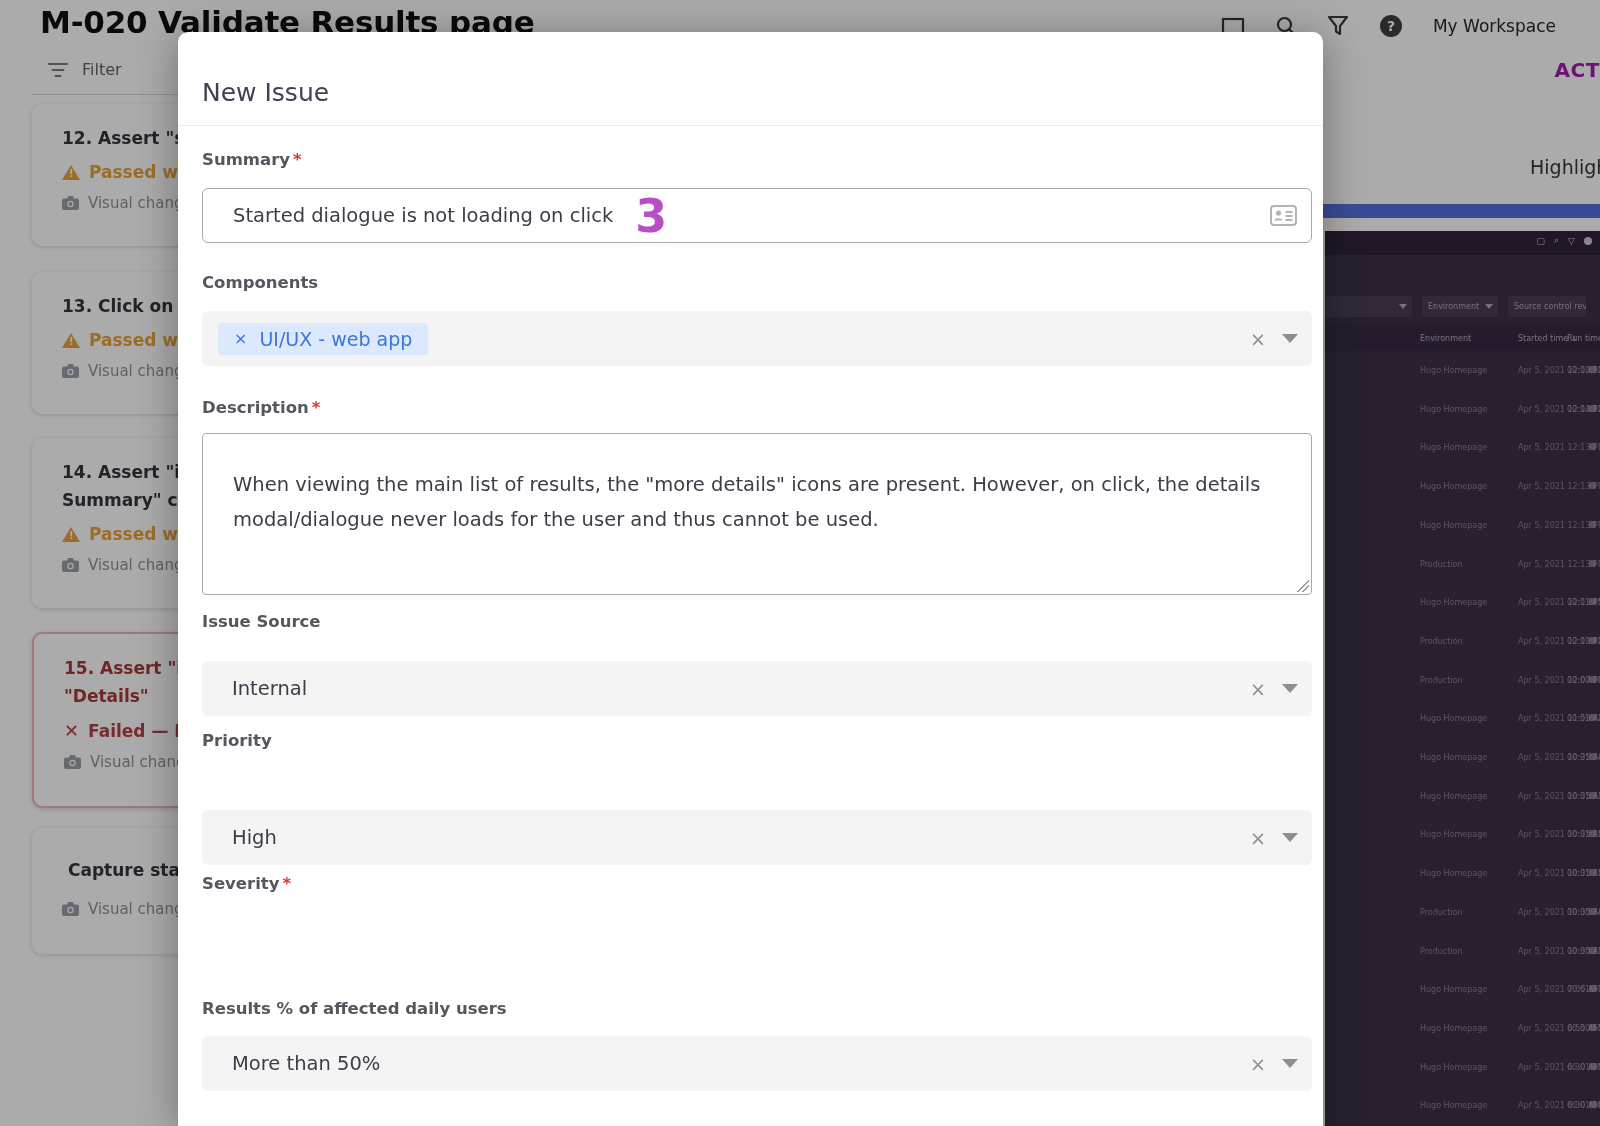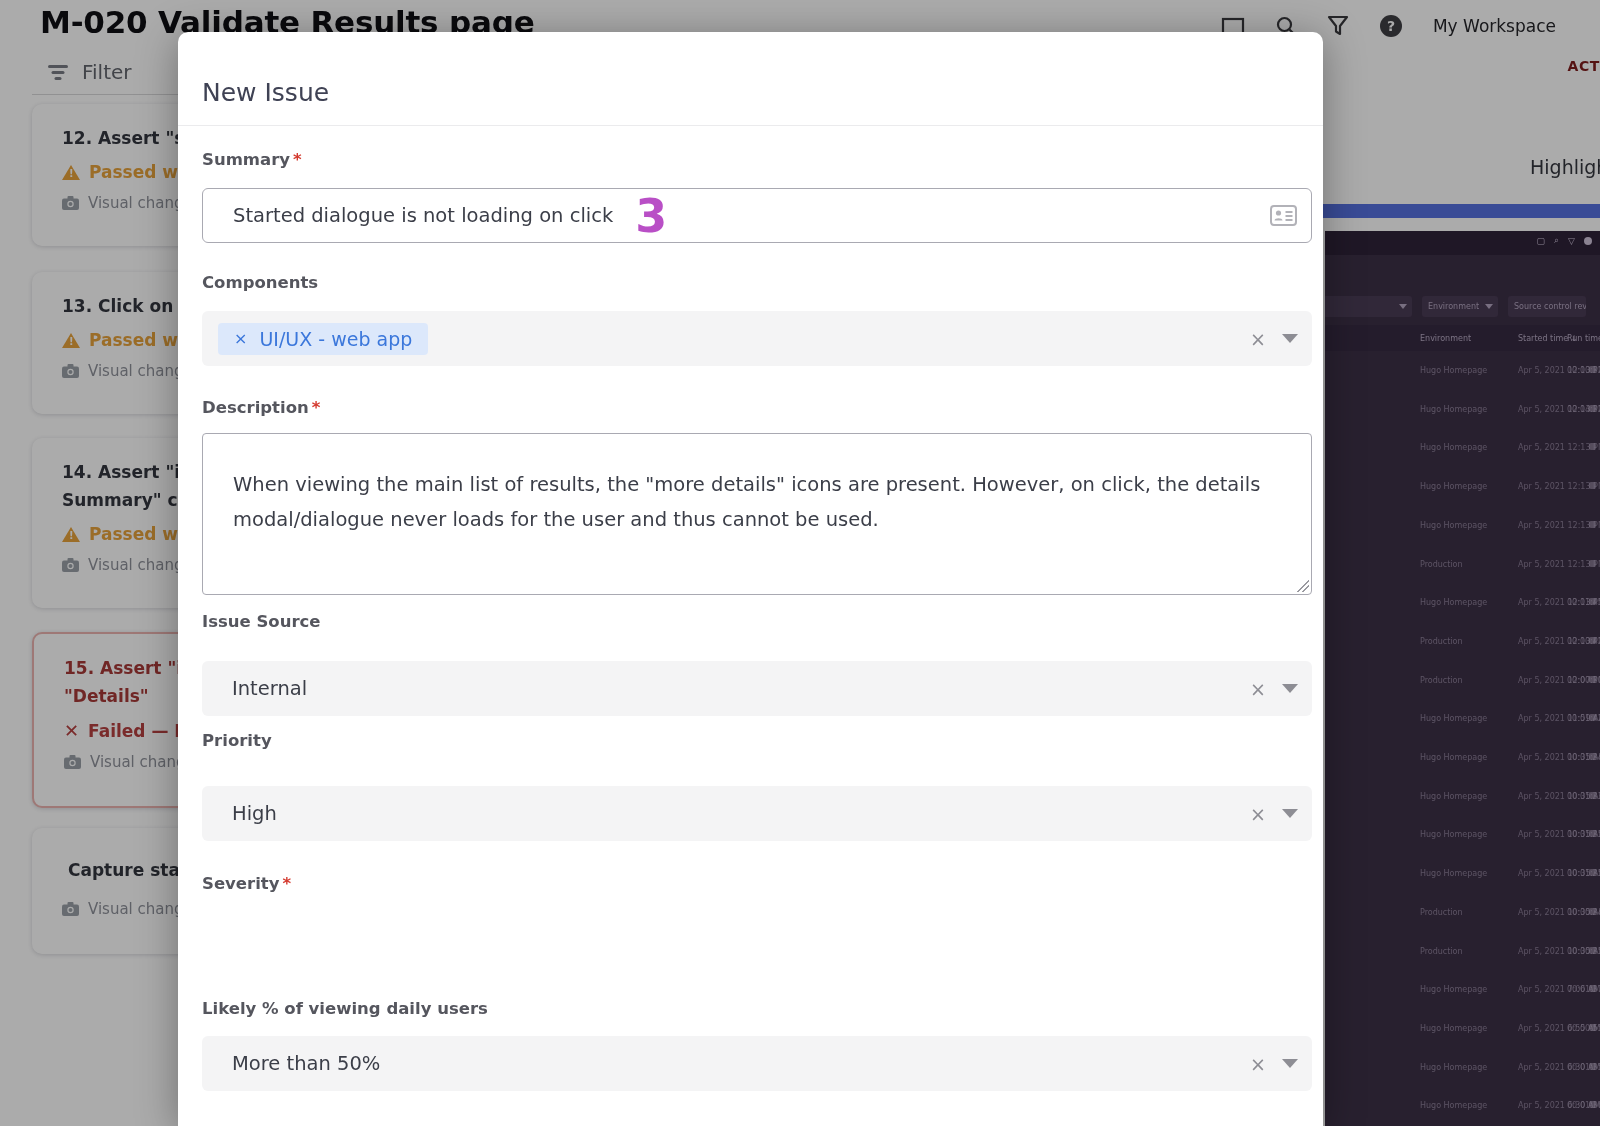--- a/index.html
+++ b/index.html
@@ -6,25 +6,25 @@
   html,body { width:1600px; height:1126px; overflow:hidden; }
   body { font-family:"DejaVu Sans","Liberation Sans",sans-serif; background:#fff; }
   .page { position:relative; width:1600px; height:1126px; overflow:hidden; background:#fff; }
   .abs { position:absolute; }
 
   
   .bg { position:absolute; inset:0; z-index:1; background:#fff; }
   .bg-title { left:40px; top:4px; font-size:31px; font-weight:bold; color:#101014; letter-spacing:-0.2px; }
   .top-icons { right:44px; top:14px; display:flex; align-items:center; gap:30px; }
   .workspace { font-size:17px; color:#26262b; }
-  .actions-label { right:0px; top:58px; font-size:14px; font-weight:bold; color:#7f1d1d; letter-spacing:0.6px; }
+  .actions-label { right:0px; top:58px; font-size:20px; font-weight:bold; color:#a21caf; letter-spacing:0.6px; }
   .highlight-label { left:1530px; top:156px; font-size:19px; color:#34363e; white-space:nowrap; }
 
   .filter-bar { left:48px; top:60px; display:flex; align-items:center; gap:14px; color:#63666e; }
-  .filter-label { font-size:20px; }
+  .filter-label { font-size:16px; }
   .filter-icon { width:20px; height:16px; position:relative; }
   .filter-icon i { position:absolute; left:50%; transform:translateX(-50%); height:2.5px; background:#7a7d85; border-radius:2px; }
   .filter-icon i:nth-child(1){ top:1px; width:20px; }
   .filter-icon i:nth-child(2){ top:7px; width:13px; }
   .filter-icon i:nth-child(3){ top:13px; width:7px; }
   .filter-divider { left:32px; top:94px; width:380px; height:1px; background:#d8d8da; }
 
   
   .card { left:32px; width:260px; background:#fff; border-radius:10px;
           box-shadow:0 1px 4px rgba(40,40,60,0.18); padding:20px 0 0 30px; overflow:hidden; }
@@ -399,31 +399,31 @@
     <div class="field-label" style="top:580px;">Issue Source</div>
     <div class="fld fld-select" style="top:629px;">
       <span class="fld-text">Internal</span>
       <span class="fld-right">
         <span class="clear-x">×</span>
         <span class="caret"></span>
       </span>
     </div>
 
     <div class="field-label" style="top:699px;">Priority</div>
-    <div class="fld fld-select" style="top:754px;">
+    <div class="fld fld-select" style="top:778px;">
       <span class="fld-text">High</span>
       <span class="fld-right">
         <span class="clear-x">×</span>
         <span class="caret"></span>
       </span>
     </div>
 
     <div class="field-label" style="top:842px;"><span>Severity</span><span class="req">*</span></div>
 
-    <div class="field-label" style="top:967px;">Likely % of viewing daily users</div>
+    <div class="field-label" style="top:967px;">Results % of affected daily users</div>
     <div class="fld fld-select" style="top:1004px;">
       <span class="fld-text">More than 50%</span>
       <span class="fld-right">
         <span class="clear-x">×</span>
         <span class="caret"></span>
       </span>
     </div>
   </div>
 </div>
 

